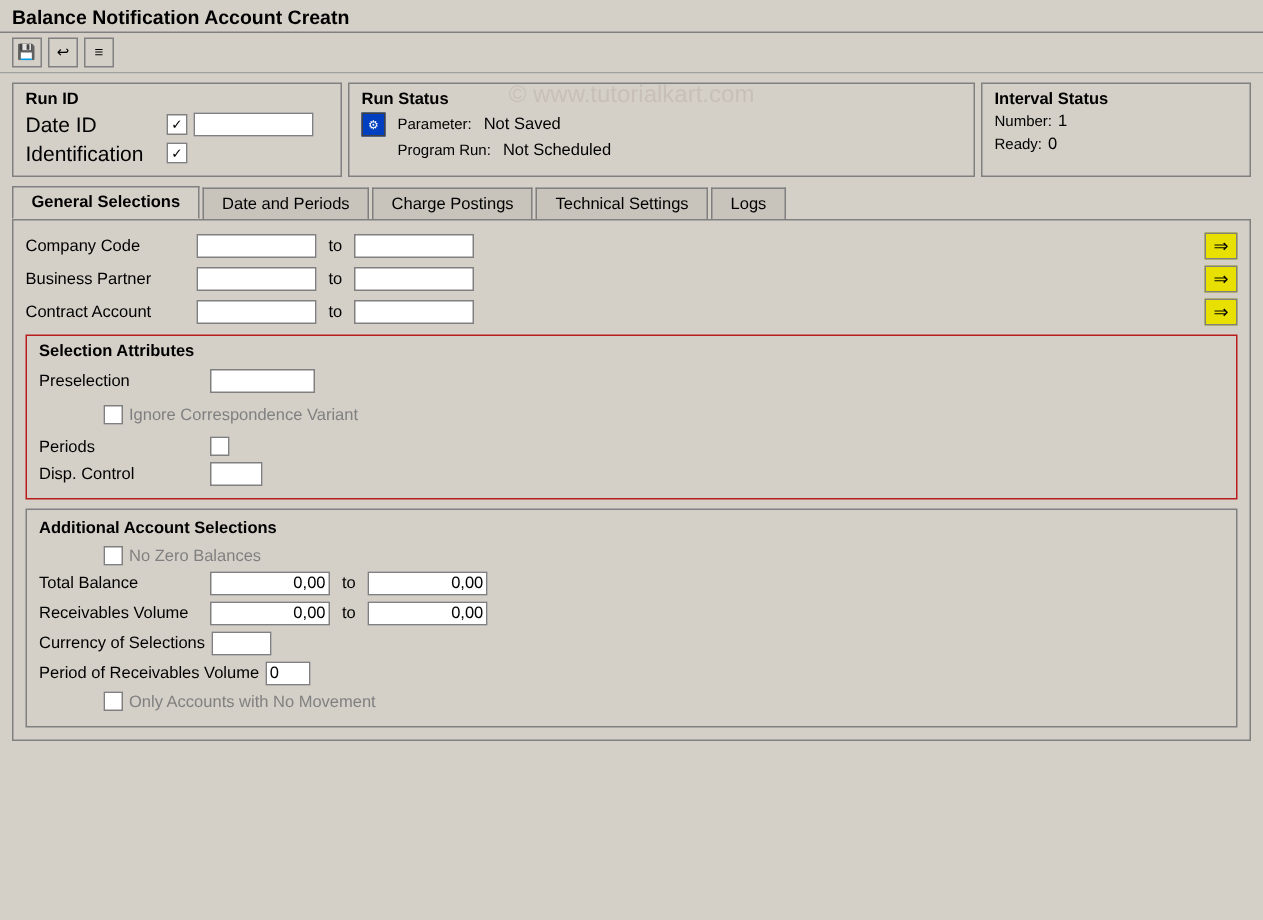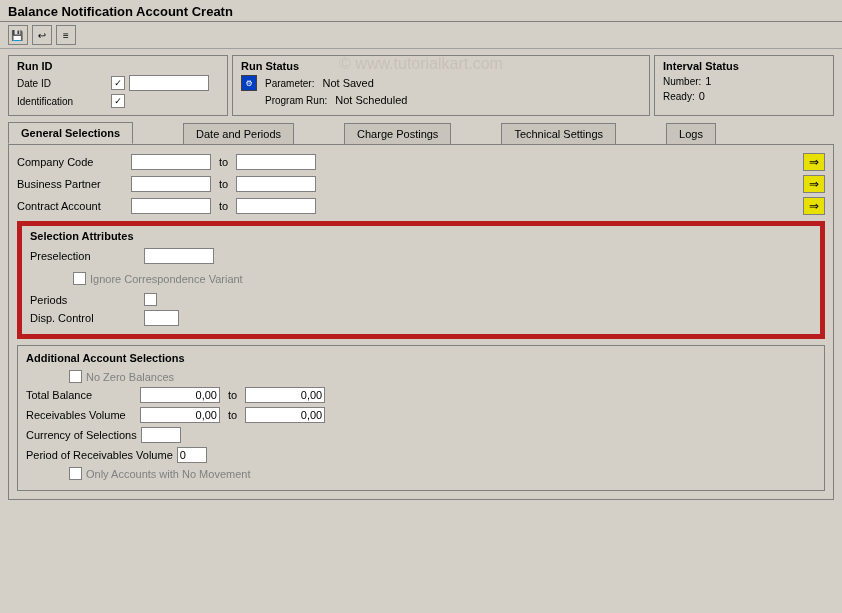--- a/index.html
+++ b/index.html
@@ -75,21 +75,21 @@
       margin-bottom: 3px;
       color: #000;
     }
     .field-row {
       display: flex;
       align-items: center;
       margin-bottom: 3px;
       gap: 4px;
     }
     .field-label {
-      font-size: 10px;
+      font-size: 14px;
       min-width: 90px;
       color: #000;
     }
     .field-input {
       border: 1px solid #808080;
       background: white;
       height: 16px;
       width: 80px;
       font-size: 11px;
       padding: 0 2px;
@@ -121,21 +121,20 @@
       align-items: center;
       justify-content: center;
       color: white;
       font-size: 8px;
     }
     
     .tabs-row {
       display: flex;
       align-items: flex-end;
       margin-bottom: 0;
-      gap: 48px;
     }
     .tab {
       padding: 4px 12px;
       border: 1px solid #808080;
       border-bottom: none;
       background: #c8c4bc;
       cursor: pointer;
       font-size: 11px;
       margin-right: 2px;
       position: relative;
@@ -182,21 +181,21 @@
       border: 1px solid #808080;
       display: inline-flex;
       align-items: center;
       justify-content: center;
       cursor: pointer;
       font-size: 12px;
       color: #000;
     }
     
     .selection-box {
-      border: 5px solid #b91c1c;
+      border: 1px solid #b91c1c;
       background: #d4d0c8;
       padding: 4px 8px;
       margin: 6px 0;
     }
     .selection-box-label {
       font-size: 11px;
       font-weight: bold;
       margin-bottom: 6px;
       color: #000;
     }

